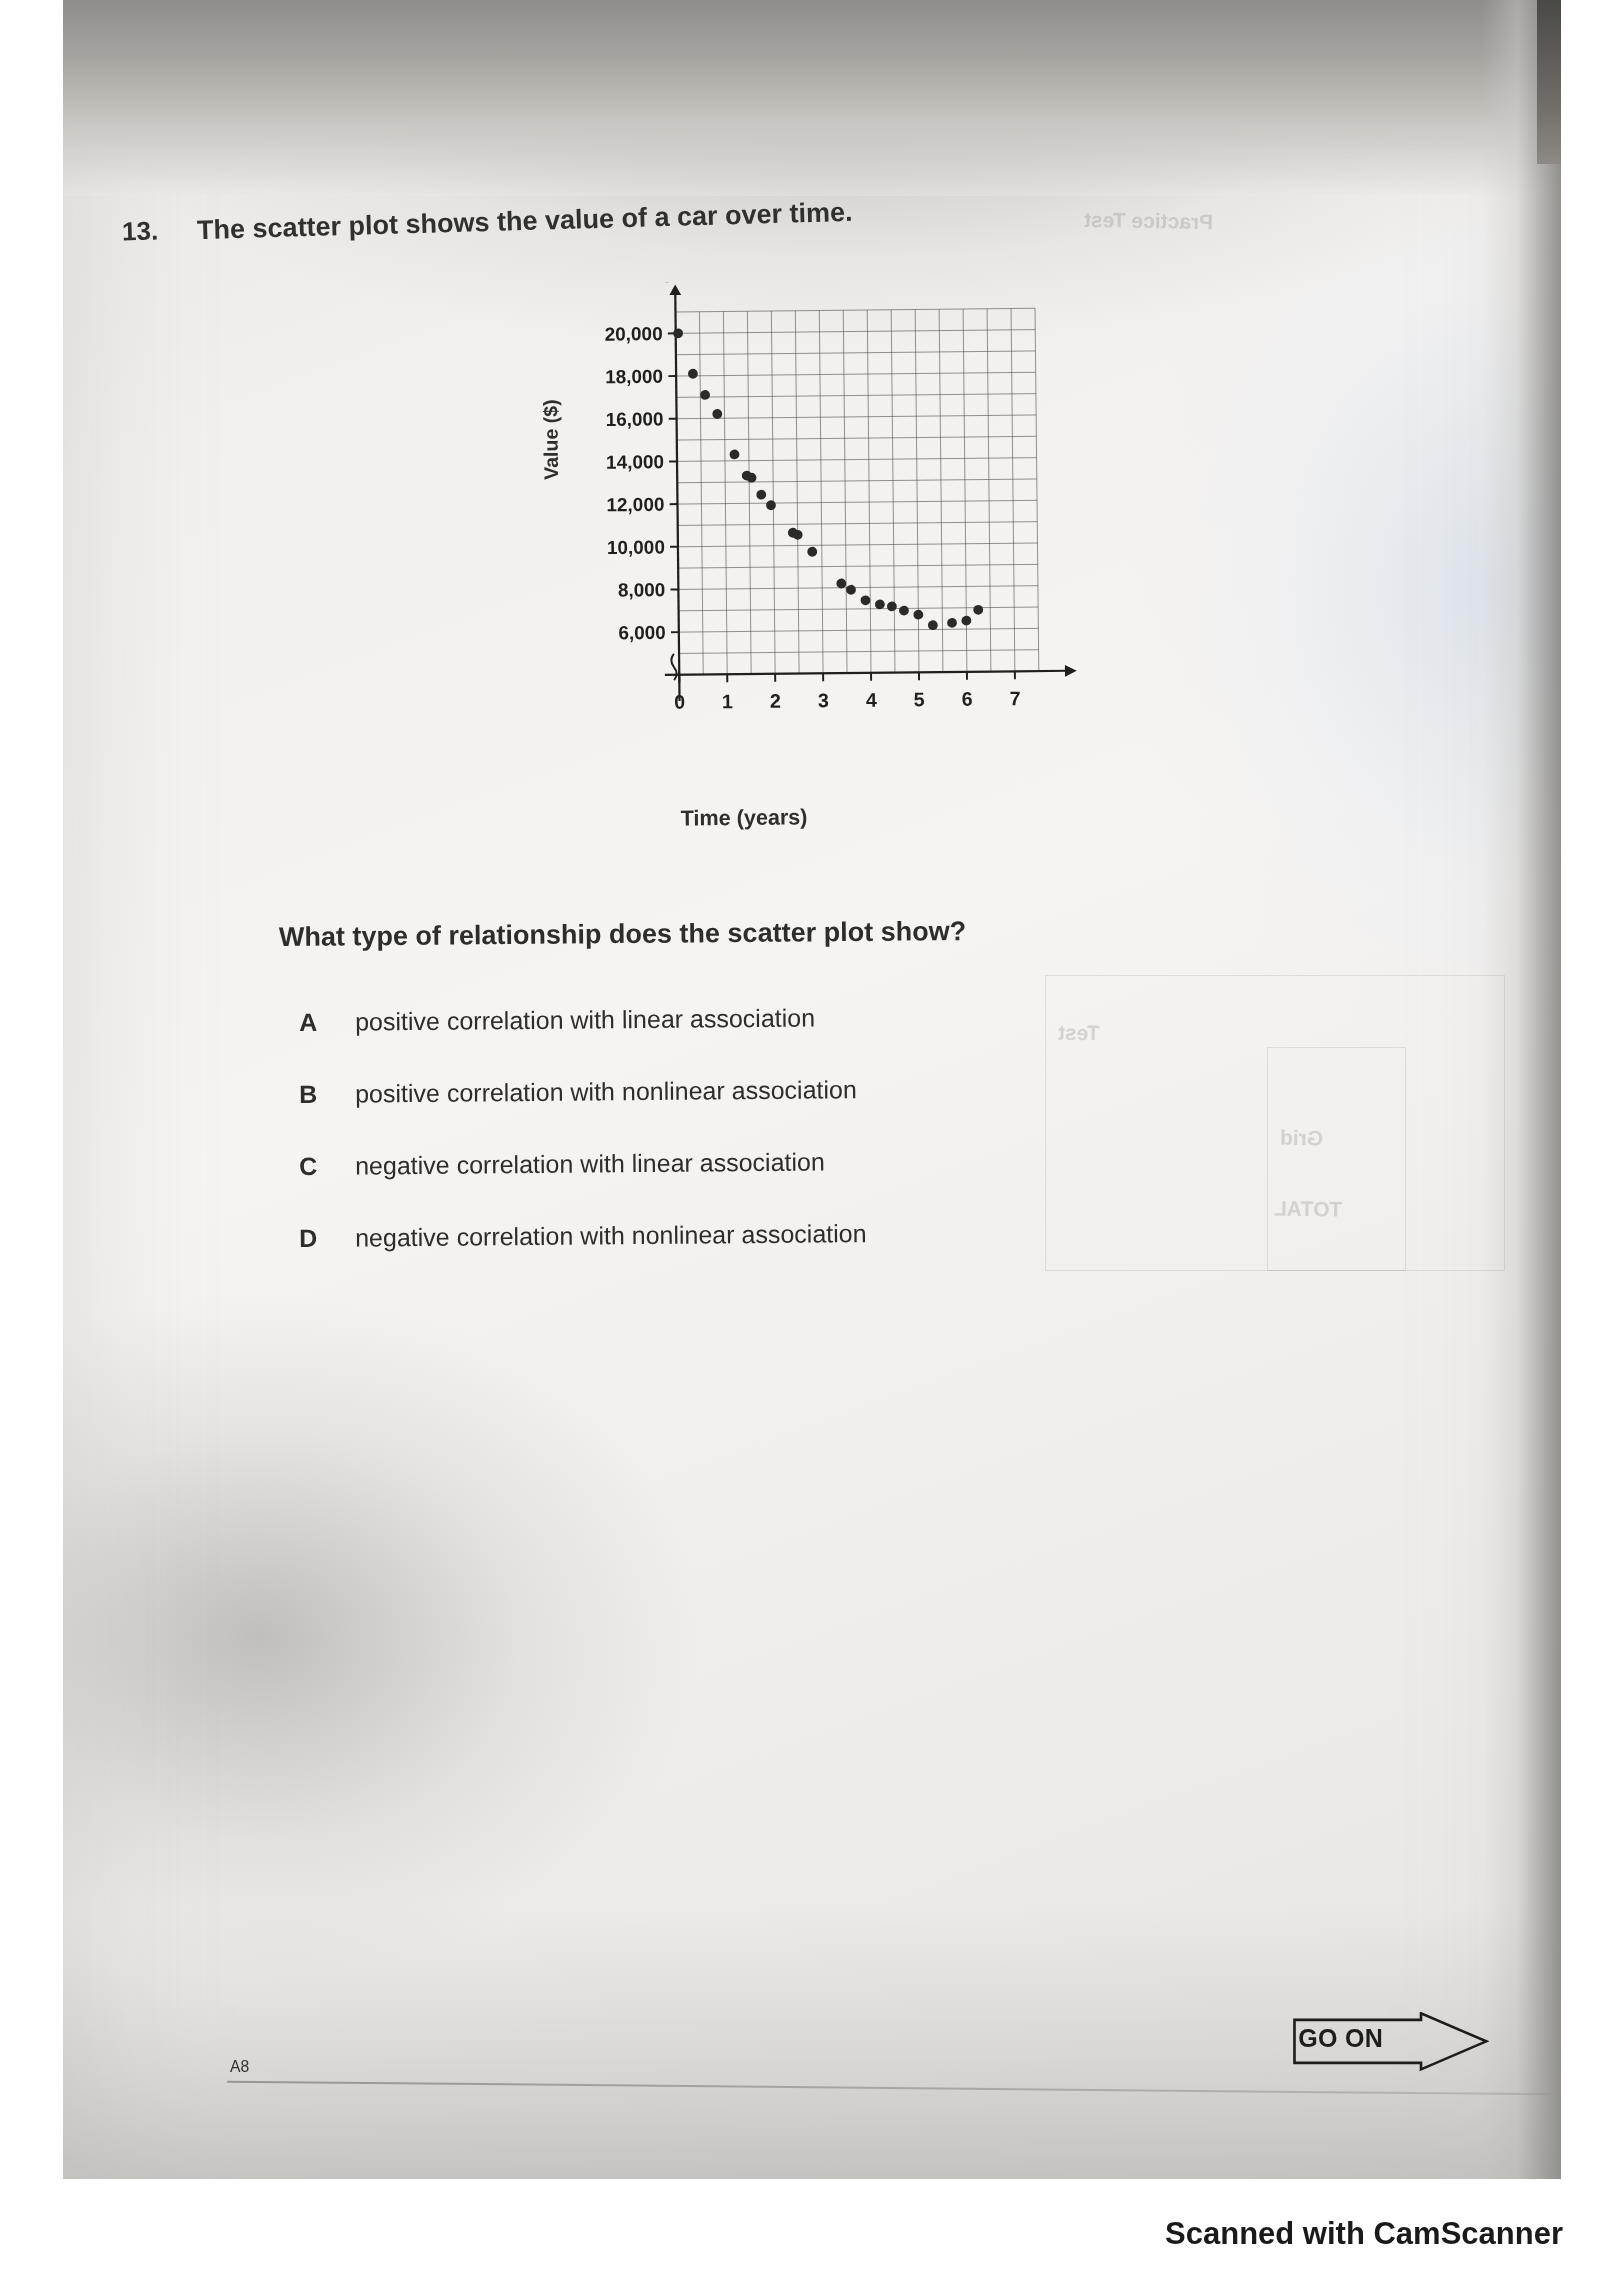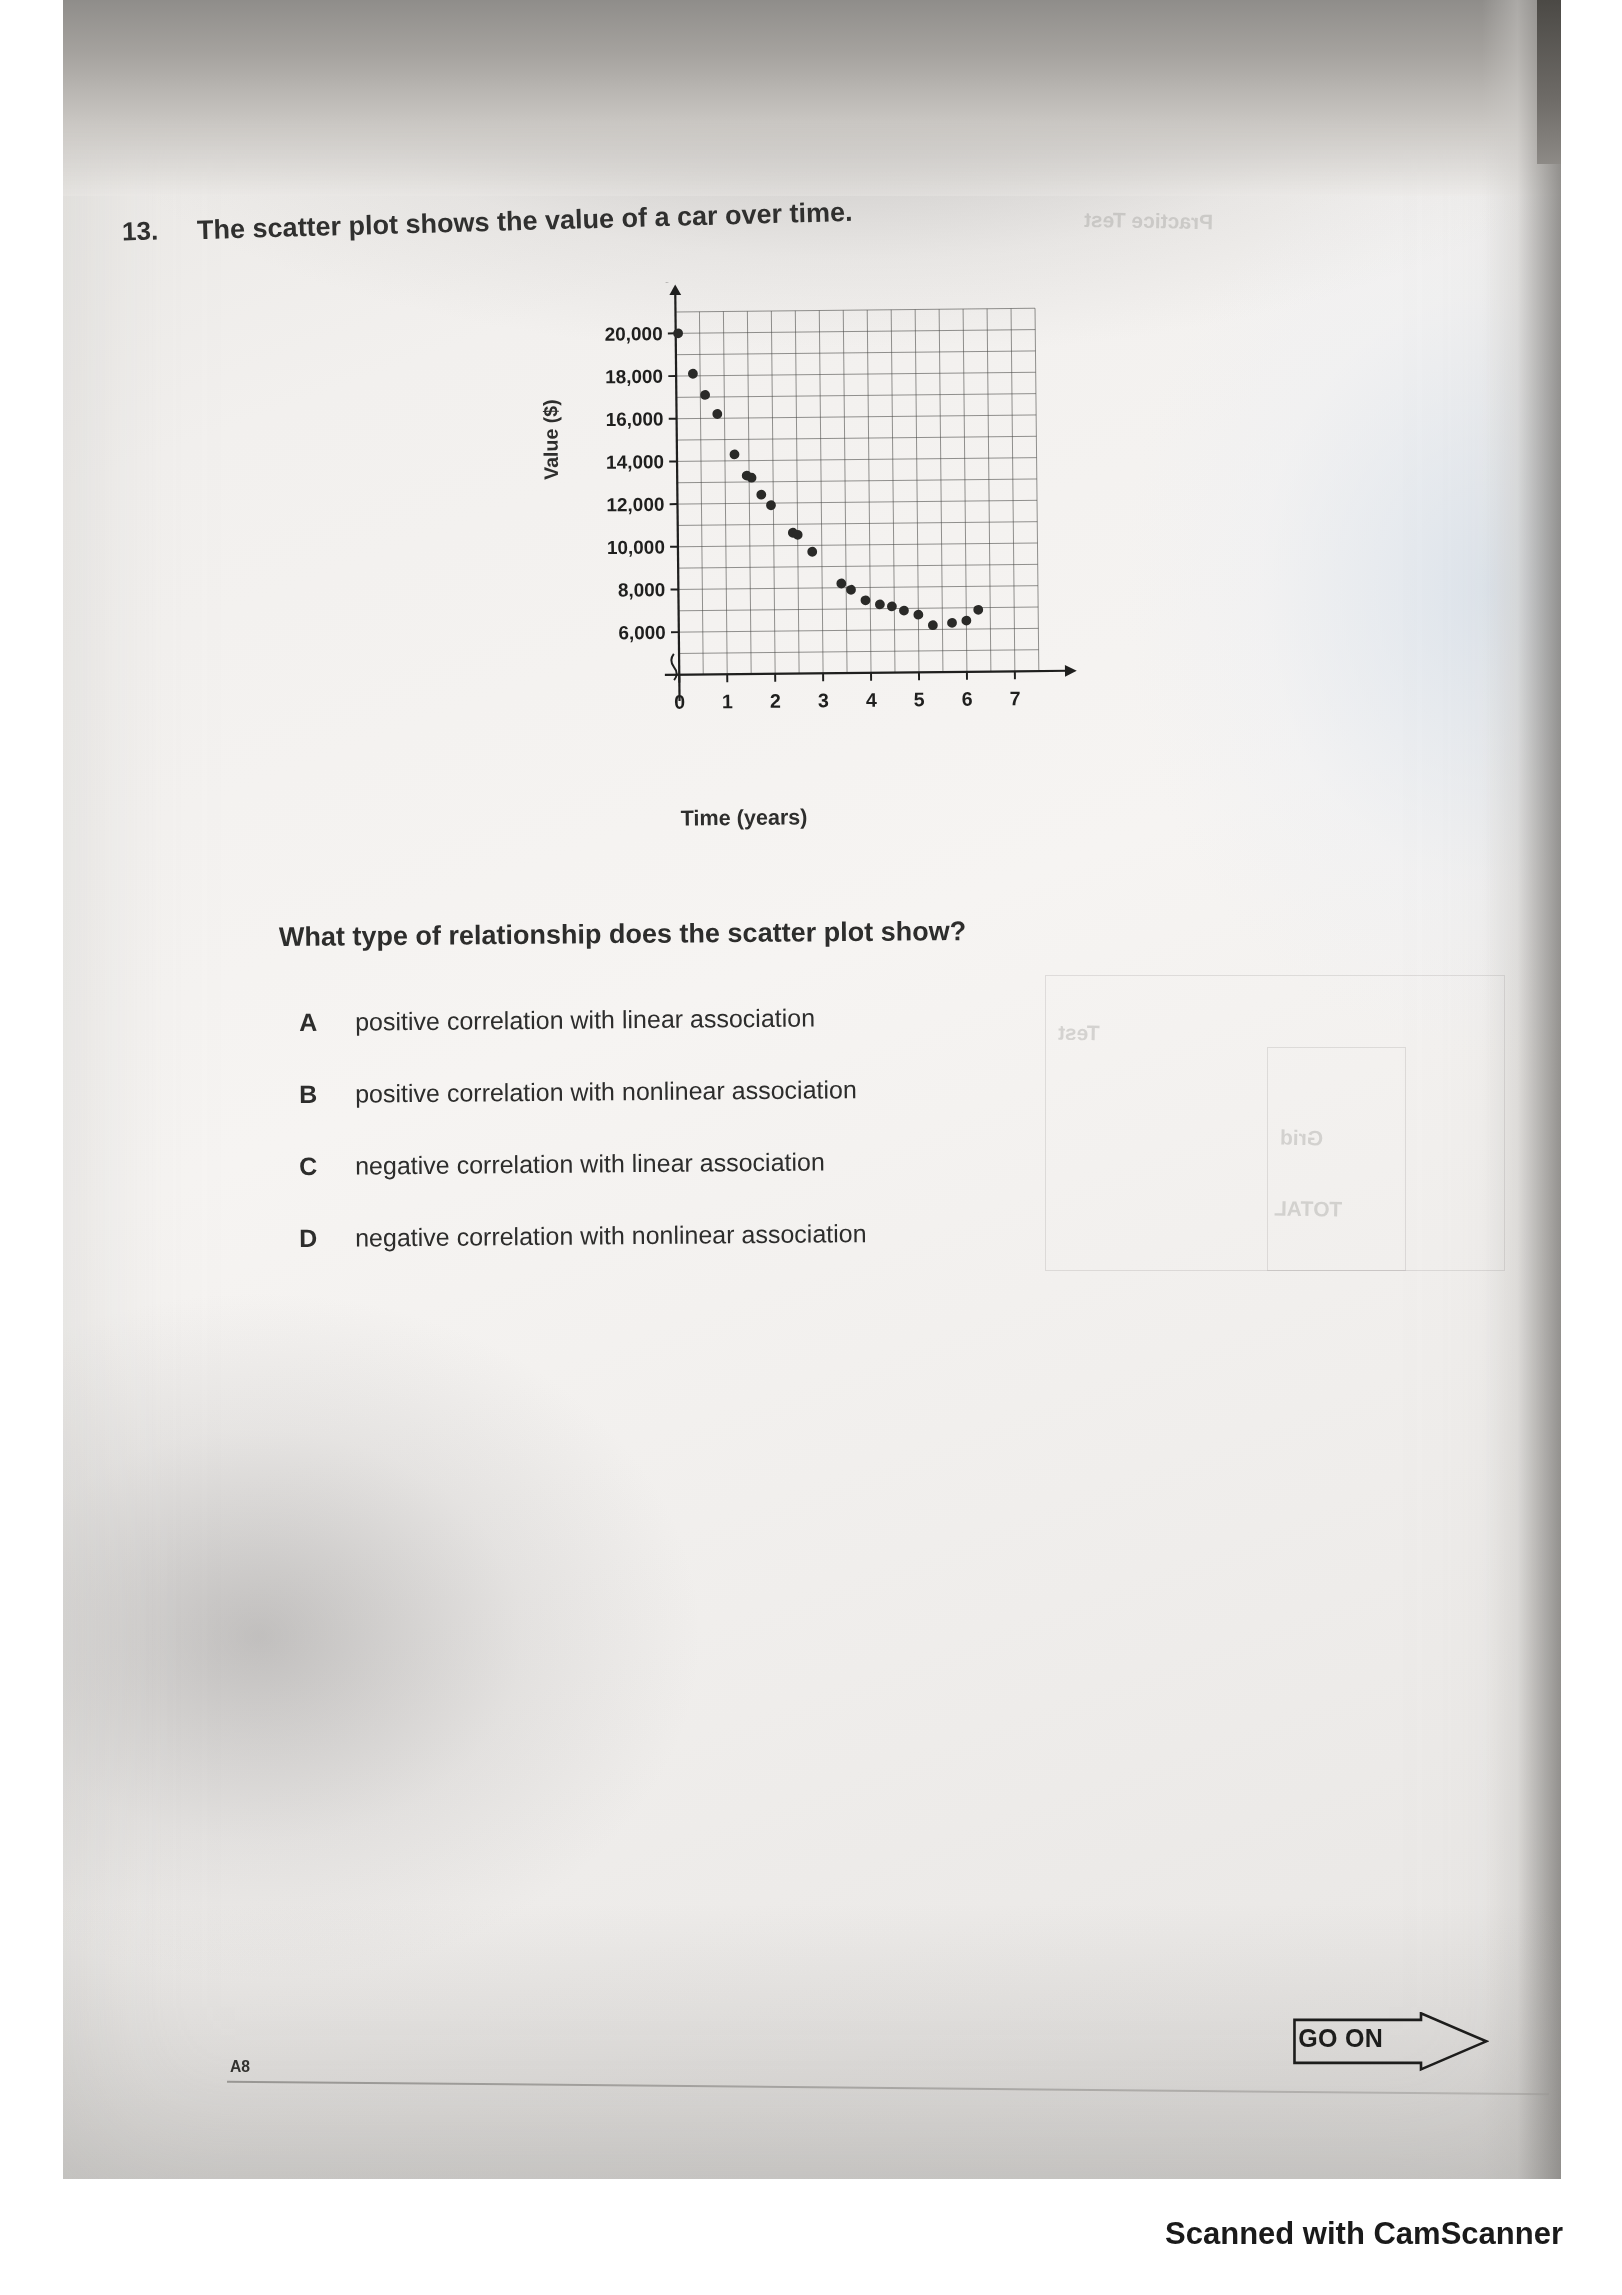--- a/index.html
+++ b/index.html
@@ -138,21 +138,21 @@
     position: absolute;
     left: 56px;
   }
 
   
   .page-code {
     position: absolute;
     left: 167px;
     top: 2058px;
     font-size: 15.7px;
-    font-weight: bold;
+    font-weight: normal;
     color: #33322f;
   }
   .footer-rule {
     position: absolute;
     left: 164px;
     top: 2087px;
     width: 1322px;
     height: 2px;
     background: linear-gradient(90deg, rgba(130,128,125,0.75), rgba(150,148,145,0.45));
     transform: rotate(0.55deg);

